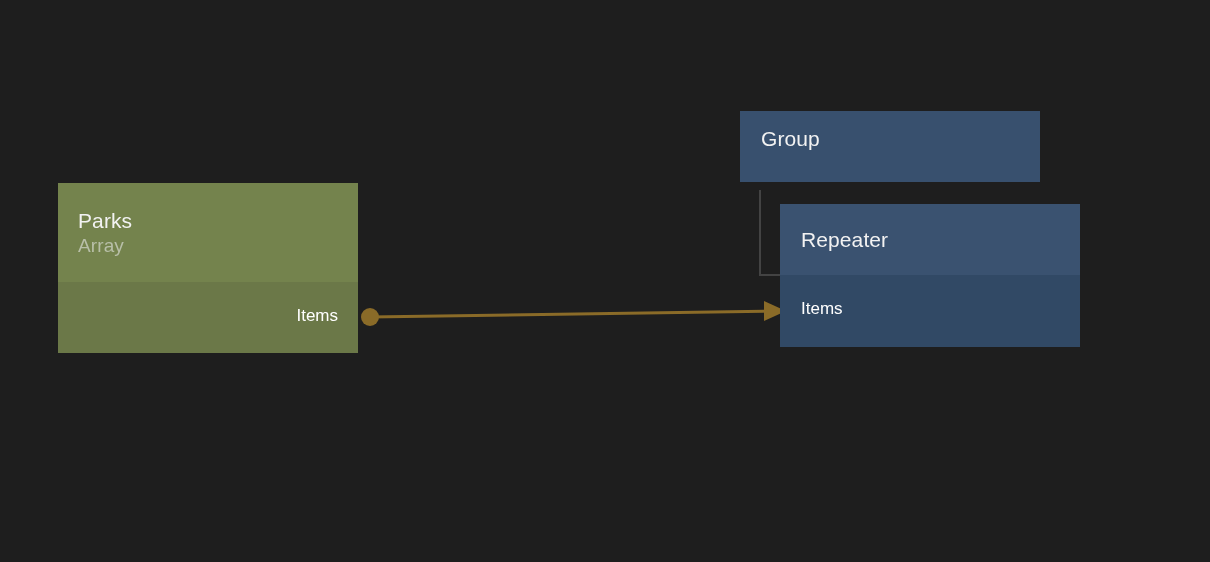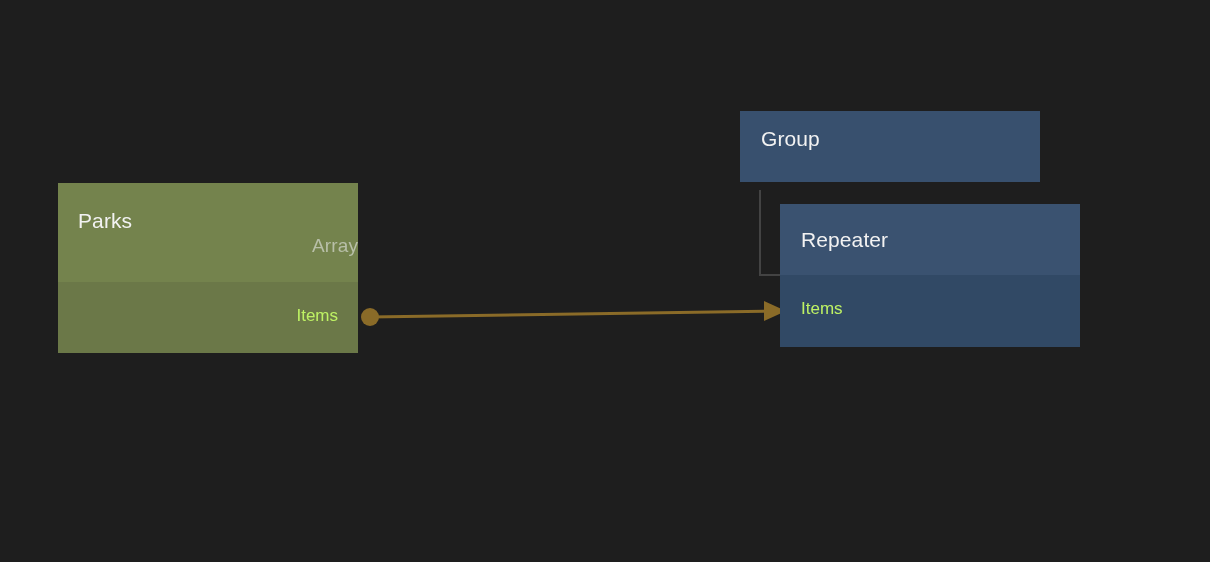--- a/index.html
+++ b/index.html
@@ -38,34 +38,33 @@
     color: #f2f2f2;
     font-size: 21px;
     line-height: 26px;
     letter-spacing: 0.1px;
   }
   .node-subtitle {
     color: #b8bfa8;
     font-size: 19px;
     line-height: 24px;
     letter-spacing: 0.1px;
-    text-align: right;
   }
   .node-body {
     box-sizing: border-box;
     width: 100%;
     position: relative;
   }
   .port-row {
     position: absolute;
     display: flex;
     align-items: center;
     font-size: 17px;
     line-height: 20px;
-    color: #bef264;
+    color: #ffffff;
   }
 
   
   #parks-node {
     left: 58px;
     top: 183px;
     width: 300px;
     height: 170px;
   }
   #parks-node .node-header {

